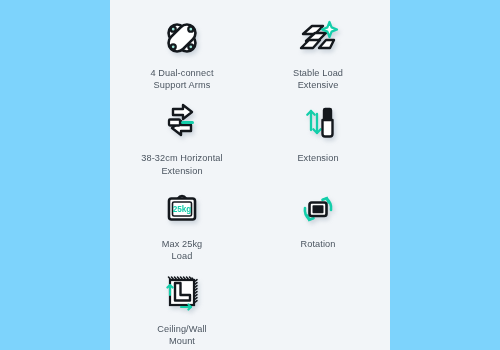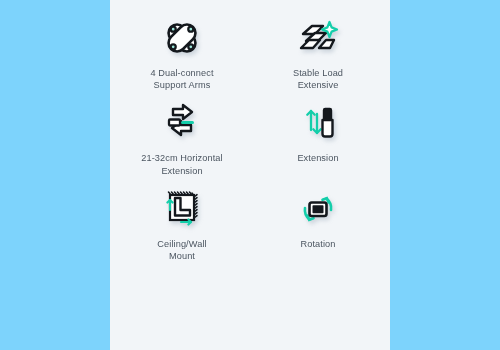--- a/index.html
+++ b/index.html
@@ -109,21 +109,21 @@
     <div class="feature">
       <div class="icon-wrap">
         <svg width="42" height="40" viewBox="0 0 42 40" fill="none">
           <path d="M12 6 L22 6 L22 2 L31 9 L22 16 L22 12 L12 12 Z" fill="#ffffff" stroke="#14181d" stroke-width="2.4" stroke-linejoin="round"></path>
           <path d="M30 28 L20 28 L20 32 L11 25 L20 18 L20 22 L30 22 Z" fill="#ffffff" stroke="#14181d" stroke-width="2.4" stroke-linejoin="round"></path>
           <rect x="8" y="16.5" width="11" height="6" rx="1" fill="#ffffff" stroke="#14181d" stroke-width="2.3" stroke-linejoin="round"></rect>
           <rect x="20" y="18" width="13" height="3" rx="1.5" fill="#14ceaa"></rect>
         </svg>
       </div>
       <div class="label">
-        <span>21-32cm Horizontal</span>
+        <span>38-32cm Horizontal</span>
         <span class="l2">Extension</span>
       </div>
     </div>
 
     <div class="feature">
       <div class="icon-wrap">
         <svg width="40" height="40" viewBox="0 0 40 40" fill="none">
           <g stroke="#14ceaa" stroke-width="2.3" stroke-linecap="round" stroke-linejoin="round" fill="none">
             <path d="M13 8 L13 27"></path>
             <path d="M9.3 11.8 L13 8 L16.7 11.8"></path>
@@ -134,20 +134,53 @@
             <rect x="26" y="6" width="7" height="11" rx="1.2" fill="#14181d"></rect>
             <path d="M24.5 17 L34.5 17 L34.5 31 Q34.5 33.5 32 33.5 L27 33.5 Q24.5 33.5 24.5 31 Z"></path>
           </g>
         </svg>
       </div>
       <div class="label">
         <span class="l2">Extension</span>
       </div>
     </div>
 
+    <div class="feature">
+      <div class="icon-wrap">
+        <svg width="40" height="40" viewBox="0 0 40 40" fill="none">
+          <path d="M15.5 10 Q20 4 24.5 10" fill="none" stroke="#14181d" stroke-width="2.4" stroke-linecap="round"></path>
+          <rect x="7" y="9.5" width="26" height="21" rx="2.5" fill="#ffffff" stroke="#14181d" stroke-width="2.6" stroke-linejoin="round"></rect>
+          <rect x="10.5" y="13" width="19" height="14" rx="1.5" fill="#ffffff" stroke="#14181d" stroke-width="1.6"></rect>
+          <text x="20" y="22.6" text-anchor="middle" font-family="Liberation Sans, sans-serif" font-size="8.2" font-weight="bold" fill="#14ceaa">25kg</text>
+        </svg>
+      </div>
+      <div class="label">
+        <span>Max 25kg</span>
+        <span class="l2">Load</span>
+      </div>
+    </div>
+
+    <div class="feature">
+      <div class="icon-wrap">
+        <svg width="40" height="40" viewBox="0 0 40 40" fill="none">
+          <g stroke="#14ceaa" stroke-width="2.6" fill="none" stroke-linecap="round">
+            <path d="M28.5 9.5 A12.5 12.5 0 0 1 33 21"></path>
+            <path d="M24.5 10.8 L28.8 9.2 L30.6 13.4"></path>
+            <path d="M11.5 30.5 A12.5 12.5 0 0 1 7 19"></path>
+            <path d="M15.5 29.2 L11.2 30.8 L9.4 26.6"></path>
+          </g>
+          <rect x="11.5" y="13.5" width="17" height="13.5" rx="2.2" fill="#ffffff" stroke="#14181d" stroke-width="2.6" stroke-linejoin="round"></rect>
+          <rect x="14.5" y="16.3" width="11" height="8" rx="0.8" fill="#14181d"></rect>
+        </svg>
+      </div>
+      <div class="label">
+        <span>Rotation</span>
+        <span class="l2"></span>
+      </div>
+    </div>
 
     <div class="feature">
       <div class="icon-wrap">
         <svg width="42" height="42" viewBox="0 0 42 42" fill="none">
           <rect x="9" y="7" width="24" height="25" fill="#ffffff" stroke="#14181d" stroke-width="2.2"></rect>
           <g stroke="#14181d" stroke-width="1.5" stroke-linecap="round">
             <path d="M10 7 L7.5 4"></path>
               <path d="M13 7 L10.5 4"></path>
               <path d="M16 7 L13.5 4"></path>
             <path d="M19 7 L16.5 4"></path>
@@ -173,34 +206,15 @@
               <path d="M27.4 31.4 L30 34 L27.4 36.6"></path>
           </g>
         </svg>
       </div>
       <div class="label">
         <span>Ceiling/Wall</span>
         <span class="l2">Mount</span>
       </div>
     </div>
 
-    <div class="feature">
-      <div class="icon-wrap">
-        <svg width="40" height="40" viewBox="0 0 40 40" fill="none">
-          <g stroke="#14ceaa" stroke-width="2.6" fill="none" stroke-linecap="round">
-            <path d="M28.5 9.5 A12.5 12.5 0 0 1 33 21"></path>
-            <path d="M24.5 10.8 L28.8 9.2 L30.6 13.4"></path>
-            <path d="M11.5 30.5 A12.5 12.5 0 0 1 7 19"></path>
-            <path d="M15.5 29.2 L11.2 30.8 L9.4 26.6"></path>
-          </g>
-          <rect x="11.5" y="13.5" width="17" height="13.5" rx="2.2" fill="#ffffff" stroke="#14181d" stroke-width="2.6" stroke-linejoin="round"></rect>
-          <rect x="14.5" y="16.3" width="11" height="8" rx="0.8" fill="#14181d"></rect>
-        </svg>
-      </div>
-      <div class="label">
-        <span>Rotation</span>
-        <span class="l2"></span>
-      </div>
-    </div>
-
 
   </div>
 </div>
 
 </body></html>

